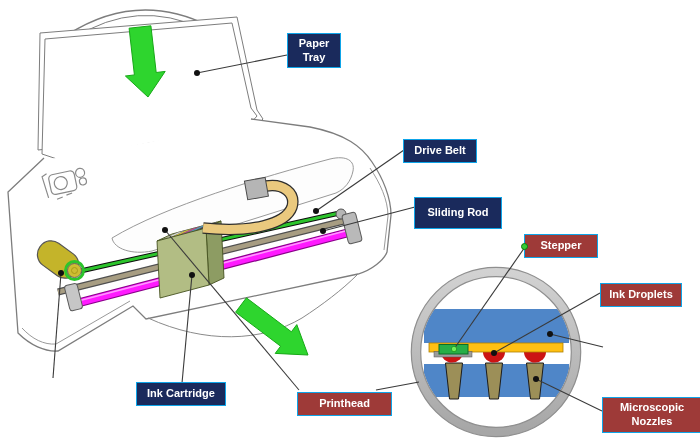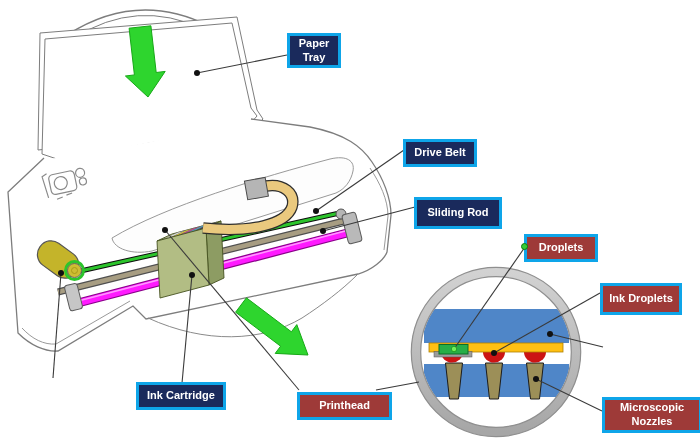--- a/index.html
+++ b/index.html
@@ -5,21 +5,21 @@
   html,body{margin:0;padding:0;background:#fff;}
   .stage{
     position:relative;width:700px;height:438px;background:#ffffff;overflow:hidden;
     font-family:"Liberation Sans","DejaVu Sans",sans-serif;
   }
   .stage svg{position:absolute;left:0;top:0;}
   .label{
     position:absolute;box-sizing:border-box;
     display:flex;align-items:center;justify-content:center;text-align:center;
     font-weight:700;font-size:11px;line-height:1.25;color:#ffffff;
-    border:3px solid #0ea5e9;padding:11px 3px;white-space:pre-line;
+    border:1px solid #0ea5e9;padding:11px 3px;white-space:pre-line;
   }
   .label.navy{background:#1a2a5c;}
   .label.red{background:#9e3a38;}
   .dot-green{
     position:absolute;width:7px;height:7px;border-radius:50%;
     background:#35cc35;border:1px solid #0c7a0c;box-sizing:border-box;
   }
 </style>
 </head>
 <body>
@@ -151,21 +151,21 @@
       <circle cx="494" cy="353" r="3"></circle>
       <circle cx="550" cy="334" r="3"></circle>
       <circle cx="536" cy="379" r="3"></circle>
       <circle cx="454" cy="349" r="2.7" fill="#6ef05a" stroke="#0c7a0c" stroke-width="0.6"></circle>
     </g>
   </svg>
 
   <div class="label navy" style="left:287px;top:33px;width:54px;height:35px">Paper Tray</div>
   <div class="label navy" style="left:403px;top:139px;width:74px;height:20px">Drive Belt</div>
   <div class="label navy" style="left:414px;top:197px;width:88px;height:32px">Sliding Rod</div>
-  <div class="label red" style="left:524px;top:234px;width:74px;height:19px">Droplets</div>
-  <div class="label red" style="left:600px;top:283px;width:82px;height:32px">Ink Droplets</div>
+  <div class="label red" style="left:524px;top:234px;width:74px;height:19px">Stepper</div>
+  <div class="label red" style="left:600px;top:283px;width:82px;height:24px">Ink Droplets</div>
   <div class="label red" style="left:602px;top:397px;width:100px;height:36px">Microscopic Nozzles</div>
   <div class="label navy" style="left:136px;top:382px;width:90px;height:21px">Ink Cartridge</div>
   <div class="label red" style="left:297px;top:392px;width:95px;height:19px">Printhead</div>
 
   <div class="dot-green" style="left:521px;top:243px"></div>
 
 </div>
 
 </body></html>

